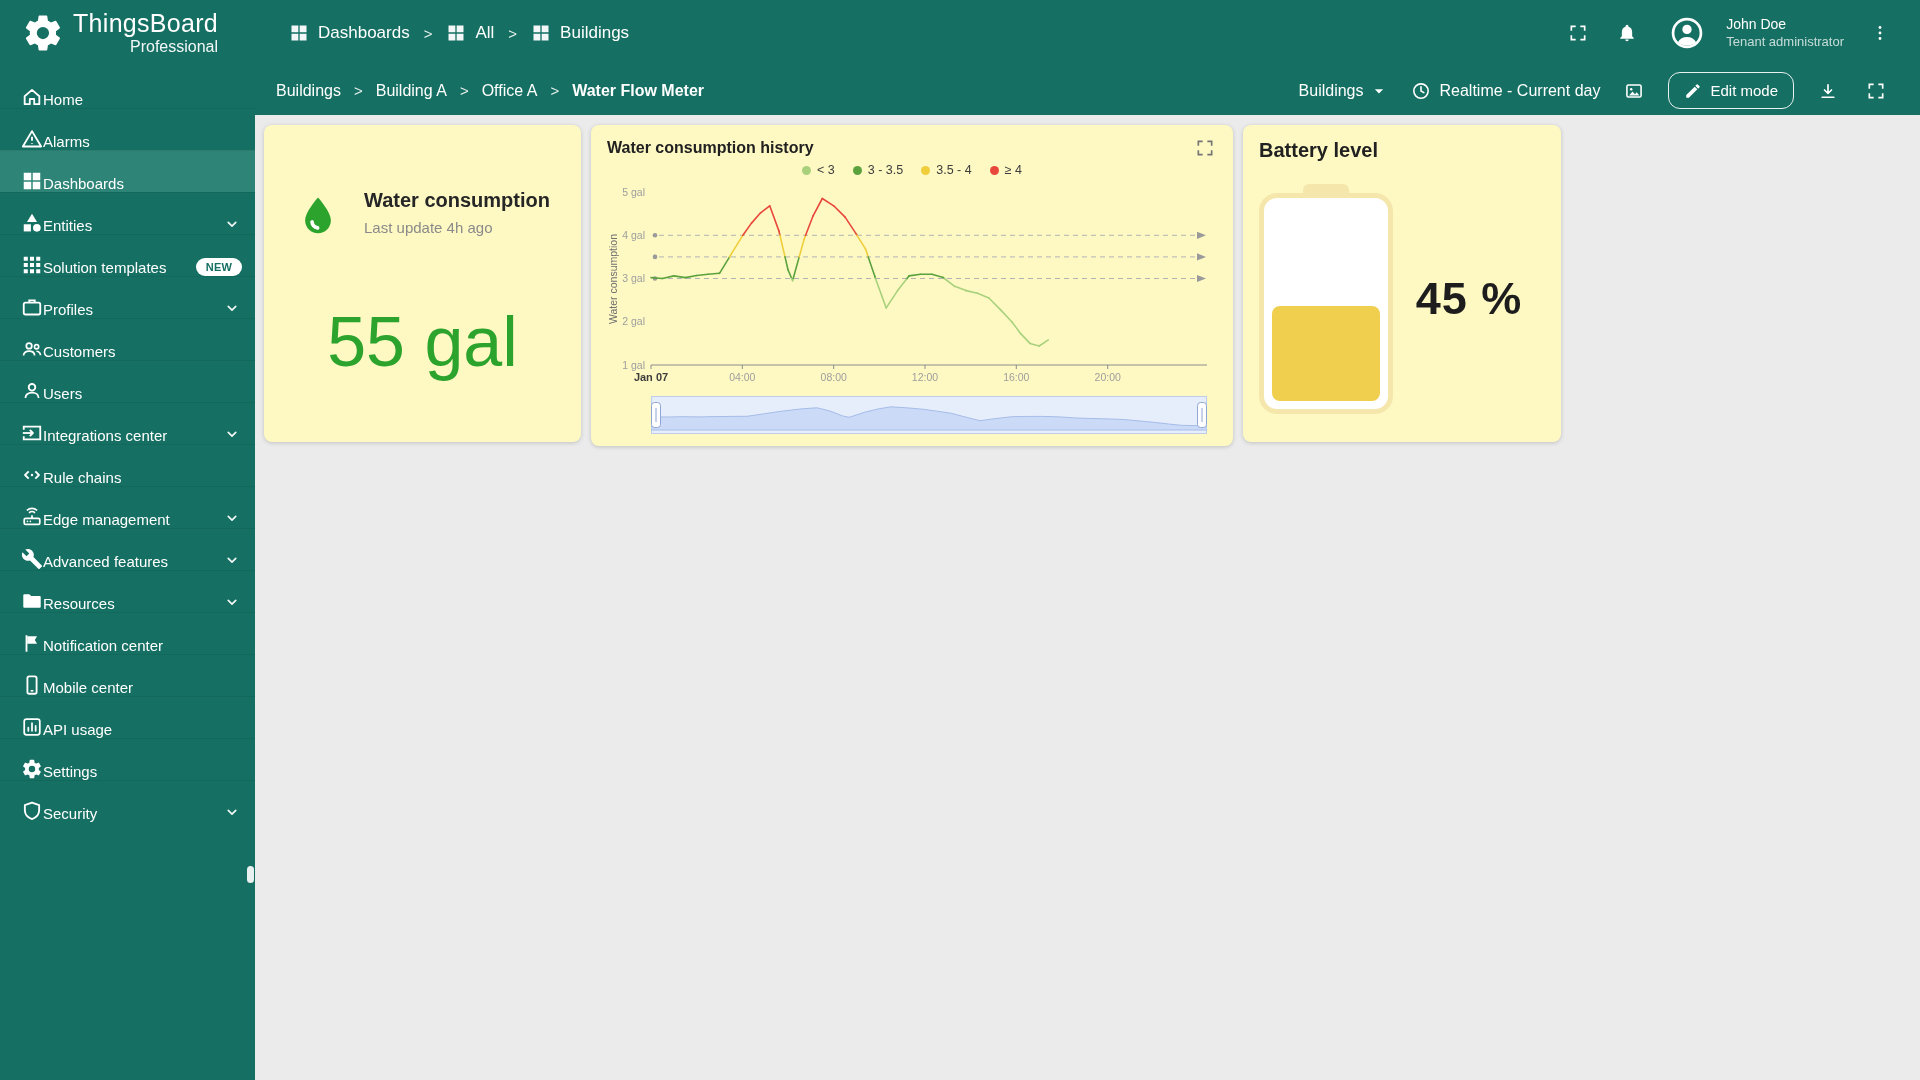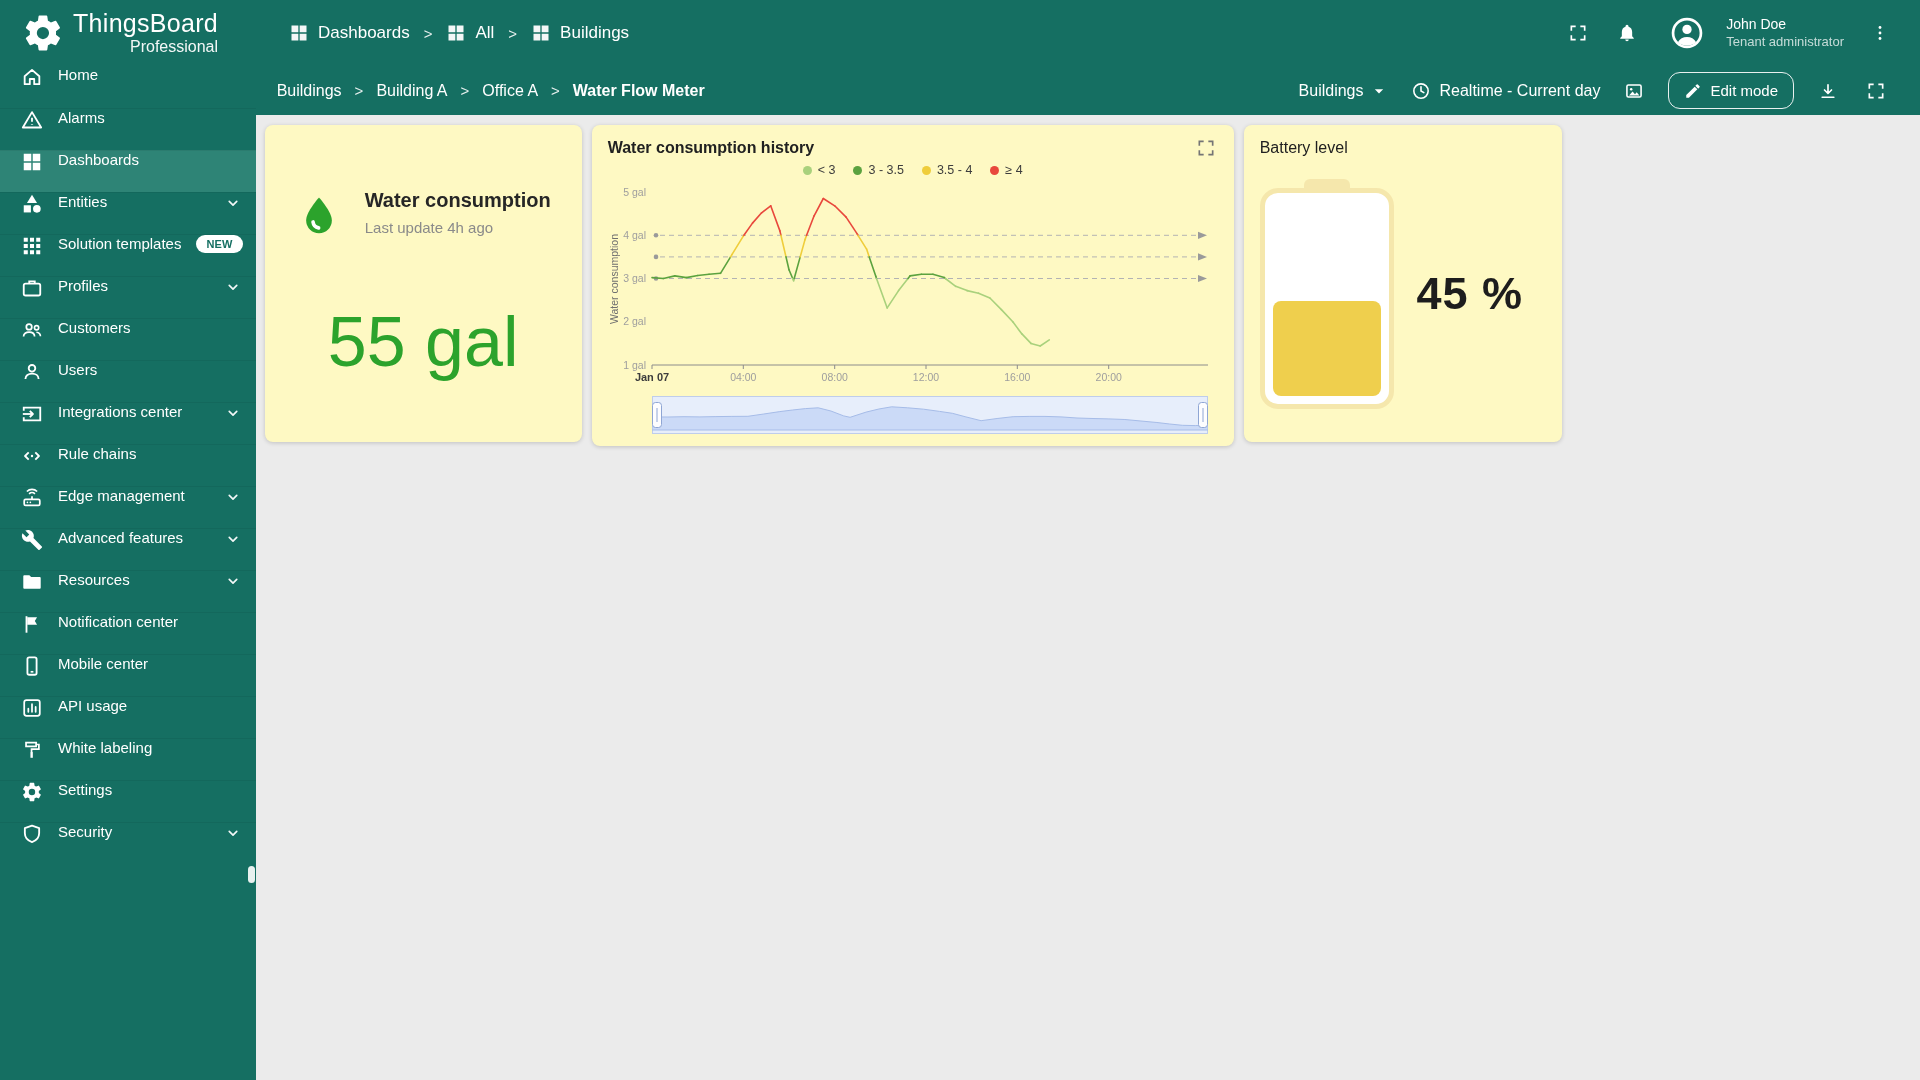--- a/index.html
+++ b/index.html
@@ -27,21 +27,21 @@
   .icon-btn{width:40px;height:40px;border-radius:50%;display:flex;align-items:center;justify-content:center;cursor:pointer;color:#fff}
   .avatar{width:36px;height:36px;margin-left:6px;cursor:pointer}
   .avatar .ic{width:36px;height:36px}
   .user-meta{display:flex;flex-direction:column;margin-left:5px;line-height:1.3;cursor:pointer}
   .user-name{font-size:14px}
   .user-role{font-size:13px;color:rgba(255,255,255,.75)}
 
   
   .shell{display:flex;padding-top:66px;height:1080px}
   .sidebar{flex:0 0 255px;background:var(--primary);position:relative}
-  .nav-item{height:42px;display:flex;align-items:flex-start;gap:15px;padding:0 13px 0 21px;color:#fff;
+  .nav-item{height:42px;display:flex;align-items:flex-end;gap:0;padding:0 13px 0 21px;color:#fff;
     font-size:15px;font-weight:500;cursor:pointer;border-top:1px solid rgba(0,0,0,.06)}
   .nav-item:first-child{border-top:none}
   .nav-item.selected{background:var(--primary-light)}
   .nav-ic{width:22px;height:22px;flex:0 0 22px}
   .nav-label{flex:1;white-space:nowrap}
   .badge{background:#fff;color:var(--primary);font-size:11px;font-weight:700;border-radius:10px;padding:3px 10px;letter-spacing:.2px}
   .chev{width:20px;height:20px;opacity:.95}
   .sidebar-scrollbar{position:absolute;right:1px;bottom:197px;width:7px;height:17px;background:rgba(255,255,255,.9);border-radius:4px;cursor:pointer}
 
   .main{flex:1;display:flex;flex-direction:column;min-width:0}
@@ -72,21 +72,21 @@
   .ch-head{display:flex;align-items:center;justify-content:space-between}
   .ch-title{font-size:16px;font-weight:700;color:#212121}
   .icon-btn.gray{width:24px;height:24px;color:#757575;border-radius:4px}
   .legend{display:flex;justify-content:center;align-items:center;gap:18px;margin-top:3px;font-size:12.5px;color:#3d3d3d}
   .legend-item{display:flex;align-items:center;gap:6px}
   .legend-dot{width:9px;height:9px;border-radius:50%}
   #chart-svg{display:block;margin-top:2px}
   .nav-svg{display:block;margin-left:44px;margin-top:2px;cursor:ew-resize}
 
   .card-battery{width:318px;height:317px;padding:14px 16px}
-  .bt-title{font-size:16px;font-weight:400;color:#212121}
+  .bt-title{font-size:20px;font-weight:700;color:#212121}
   .bt-body{display:flex;align-items:center;margin-top:22px}
   .battery{position:relative;width:134px;height:230px;flex:0 0 134px}
   .battery-cap{position:absolute;top:0;left:50%;transform:translateX(-50%);width:46px;height:16px;border-radius:6px 6px 0 0;background:#F5E7AC}
   .battery-shell{position:absolute;top:9px;left:0;right:0;bottom:0;border:5px solid #F5E7AC;border-radius:18px;background:#fff}
   .battery-fill{position:absolute;left:8px;right:8px;bottom:8px;border-radius:8px;background:#EFCF4D;height:45%}
   .bt-value{flex:1;text-align:center;font-size:45px;font-weight:700;color:#1d1d1d;letter-spacing:1px}
 </style>
 </head>
 <body>
 
@@ -345,29 +345,20 @@
           <span class="nav-label">Mobile center</span>
         </div>
         <div class="nav-item">
           <i class="ic nav-ic">
             <svg viewBox="0 0 24 24" width="100%" height="100%" aria-hidden="true">
               <rect x="3.5" y="3.5" width="17" height="17" rx="2.5" fill="none" stroke="currentColor" stroke-width="1.9"></rect>
               <path stroke="currentColor" stroke-width="1.9" stroke-linecap="round" d="M8 16.2v-3.4M12 16.2V7.8M16 16.2v-5.4" fill="none"></path>
             </svg>
           </i>
           <span class="nav-label">API usage</span>
-        </div>
-        <div class="nav-item">
-          <i class="ic nav-ic">
-            <svg viewBox="0 0 24 24" width="100%" height="100%" aria-hidden="true">
-              <path fill="none" stroke="currentColor" stroke-width="1.9" d="M5.5 4h11v4h-11zM16.5 6h3v5h-8v3.2"></path>
-              <rect x="10.3" y="14.2" width="2.6" height="6.3" fill="currentColor"></rect>
-            </svg>
-          </i>
-          <span class="nav-label">White labeling</span>
         </div>
         <div class="nav-item">
           <i class="ic nav-ic">
             <svg viewBox="0 0 24 24" width="100%" height="100%" aria-hidden="true">
               <path fill="currentColor" d="M19.4 12.98c.04-.32.06-.65.06-.98s-.02-.66-.07-.98l2.11-1.65a.5.5 0 0 0 .12-.64l-2-3.46a.5.5 0 0 0-.61-.22l-2.49 1a7.3 7.3 0 0 0-1.69-.98l-.38-2.65A.49.49 0 0 0 13.96 2h-4a.49.49 0 0 0-.49.42l-.38 2.65c-.61.25-1.17.59-1.69.98l-2.49-1a.5.5 0 0 0-.61.22l-2 3.46a.5.5 0 0 0 .12.64l2.11 1.65c-.05.32-.08.65-.08.98s.03.66.08.98l-2.11 1.65a.5.5 0 0 0-.12.64l2 3.46c.12.22.39.3.61.22l2.49-1c.52.4 1.08.73 1.69.98l.38 2.65c.04.24.24.42.49.42h4c.25 0 .46-.18.49-.42l.38-2.65a7.3 7.3 0 0 0 1.69-.98l2.49 1c.23.09.49 0 .61-.22l2-3.46a.5.5 0 0 0-.12-.64zM11.96 15.5a3.5 3.5 0 1 1 0-7 3.5 3.5 0 0 1 0 7z"></path>
             </svg>
           </i>
           <span class="nav-label">Settings</span>
         </div>
         <div class="nav-item">

